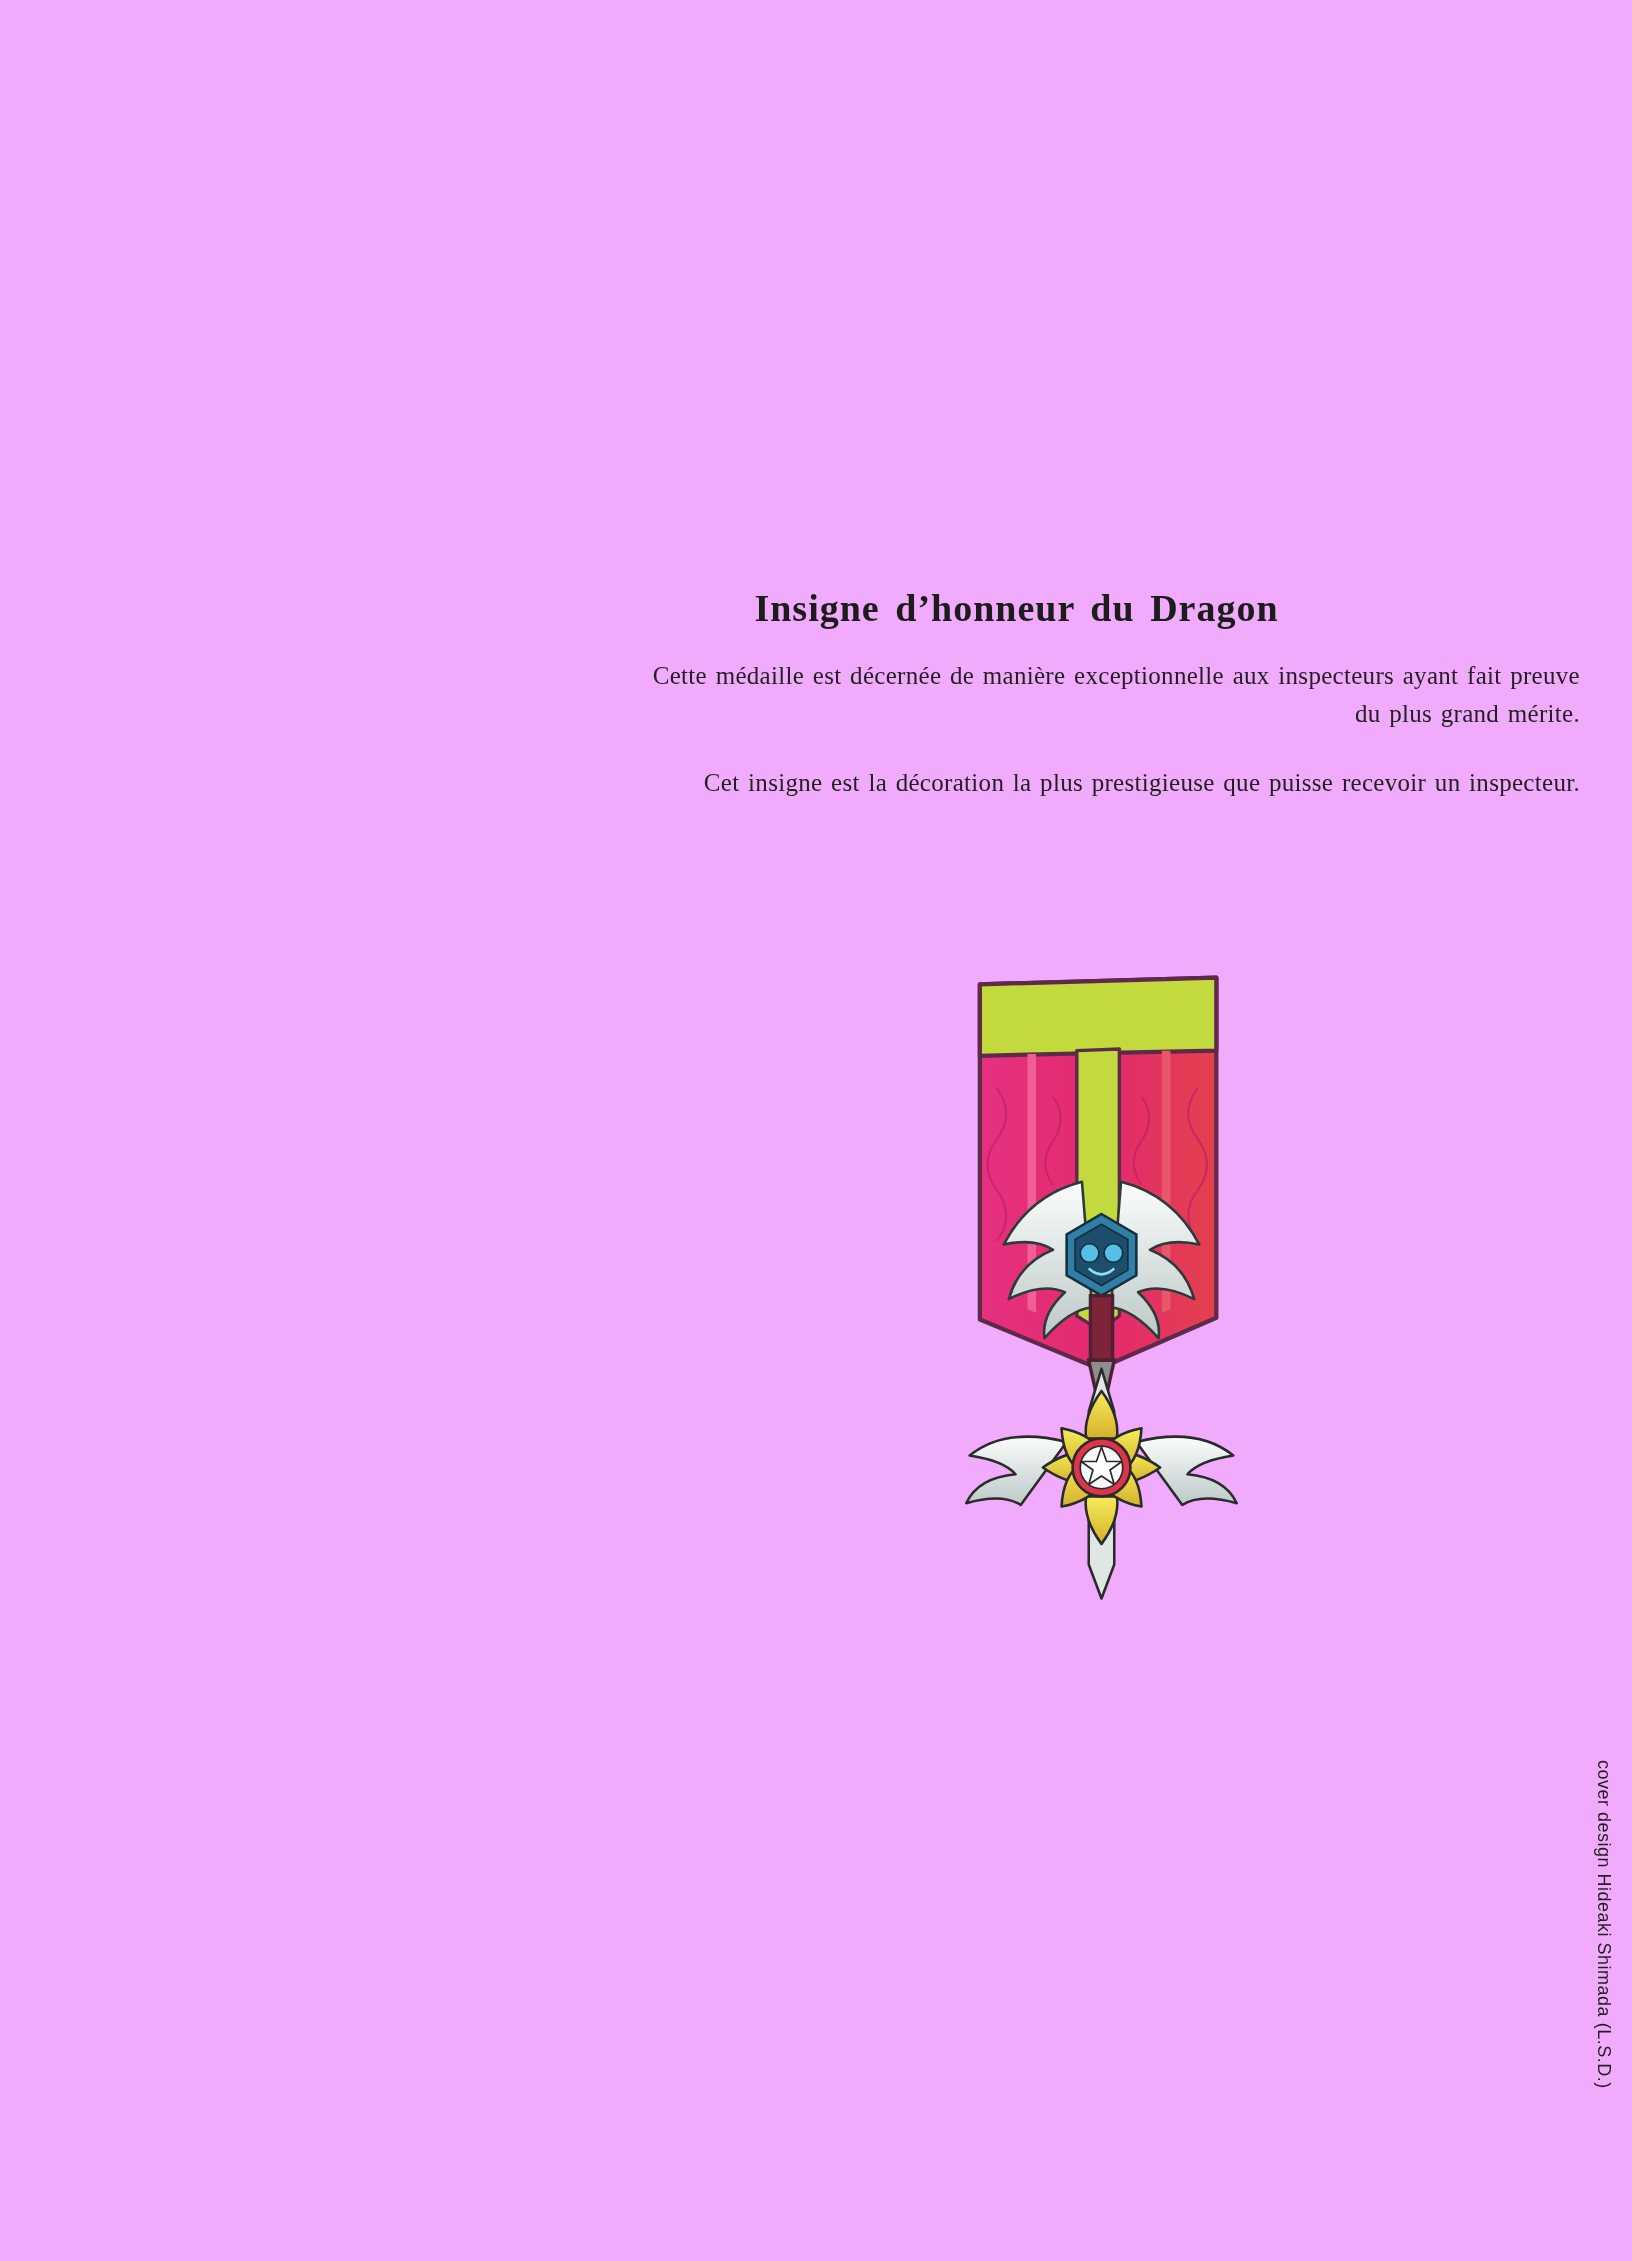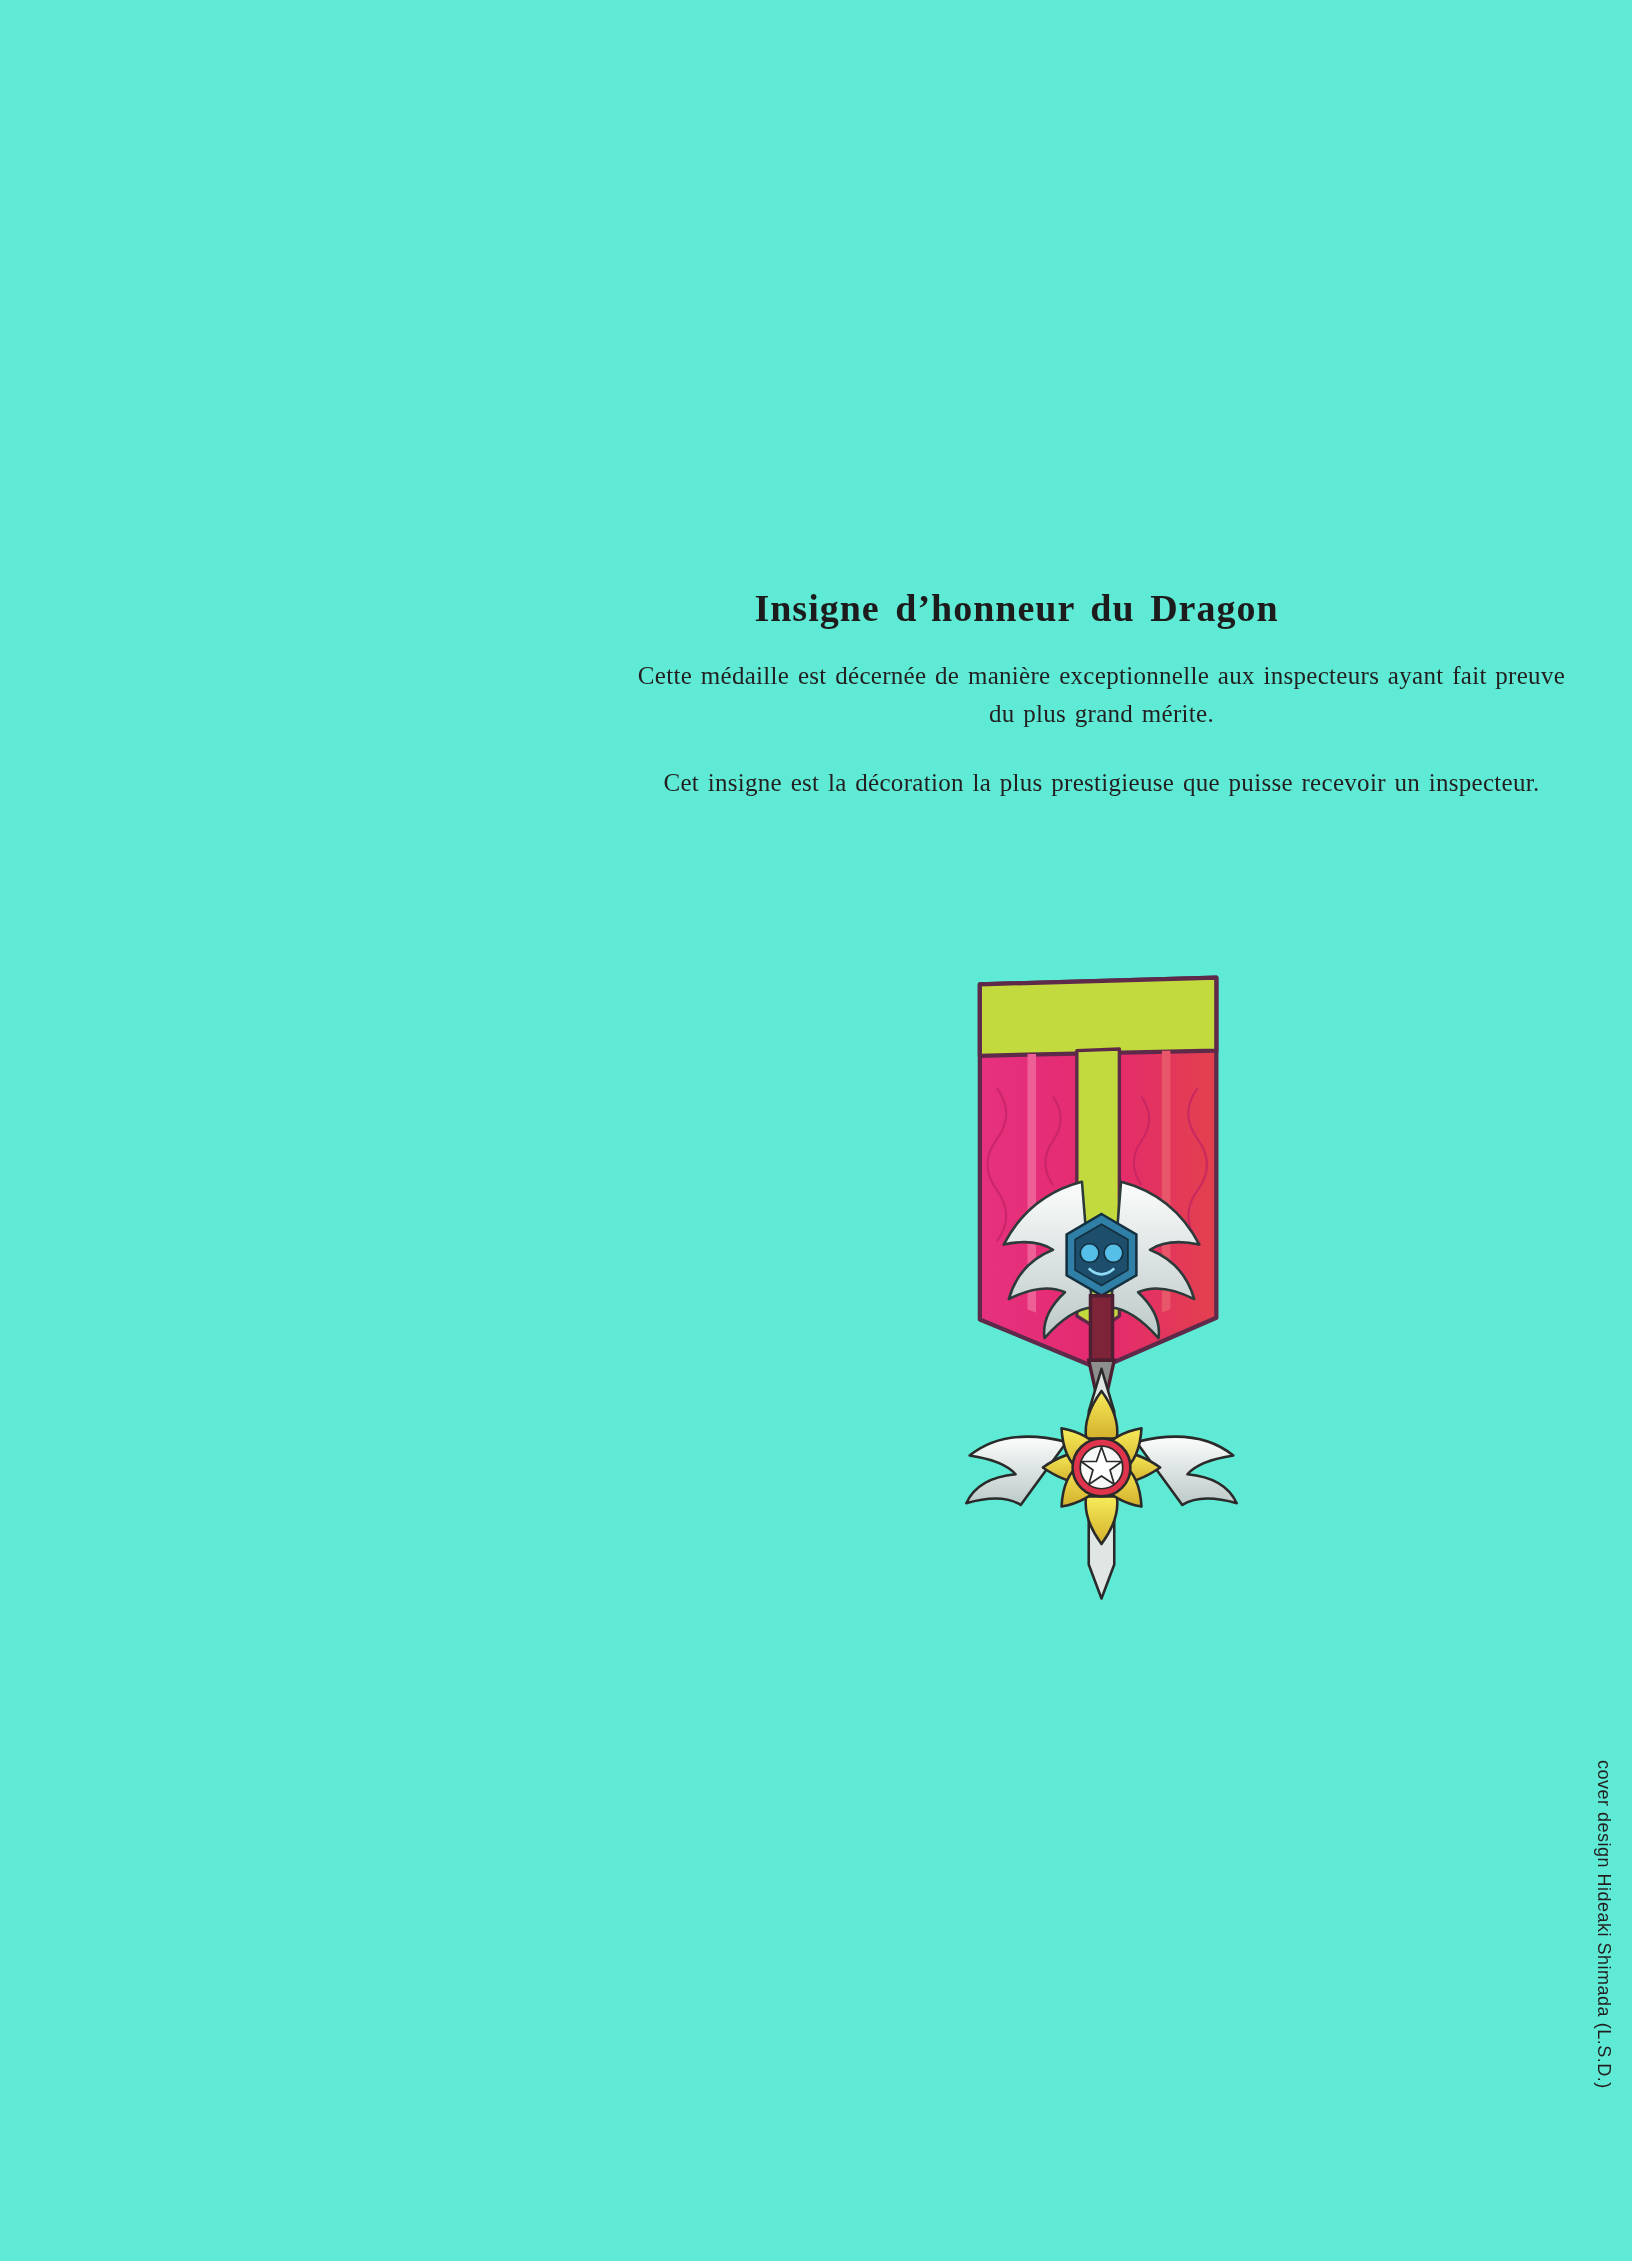--- a/index.html
+++ b/index.html
@@ -12,21 +12,21 @@
     height: 2261px;
     position: relative;
     overflow: hidden;
     font-family: "Liberation Serif", serif;
     color: #231f20;
   }
 
   .page {
     position: absolute;
     inset: 0;
-    background: #5eead4;
+    background: #f0abfc;
   }
 
   
   .title {
     position: absolute;
     left: 621px;
     top: 561px;
     width: 791px;
     text-align: center;
     font-family: "Liberation Serif", serif;
@@ -45,21 +45,21 @@
     width: 957px;
   }
   .para {
     font-family: "Liberation Serif", serif;
     font-size: 25px;
     line-height: 38px;
     color: #231f20;
     letter-spacing: 0.3px;
     word-spacing: 2.1px;
     margin: 0 0 31px 0;
-    text-align: center;
+    text-align: right;
   }
   .para:last-child { margin-bottom: 12px; }
 
   
   .medal {
     position: absolute;
     left: 961px;
     top: 969px;
     width: 281px;
     height: 672px;

